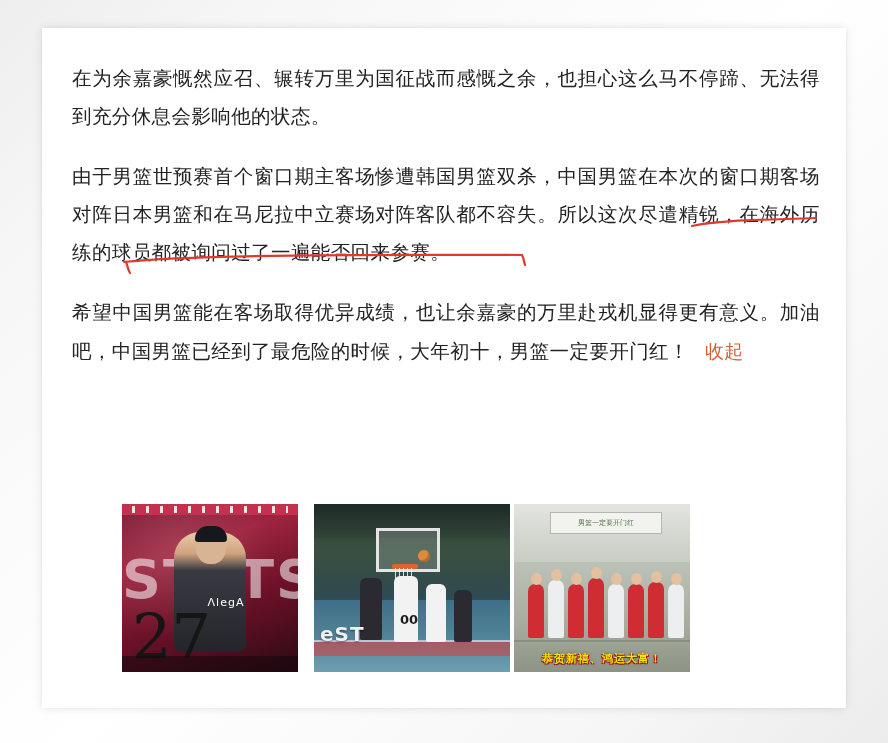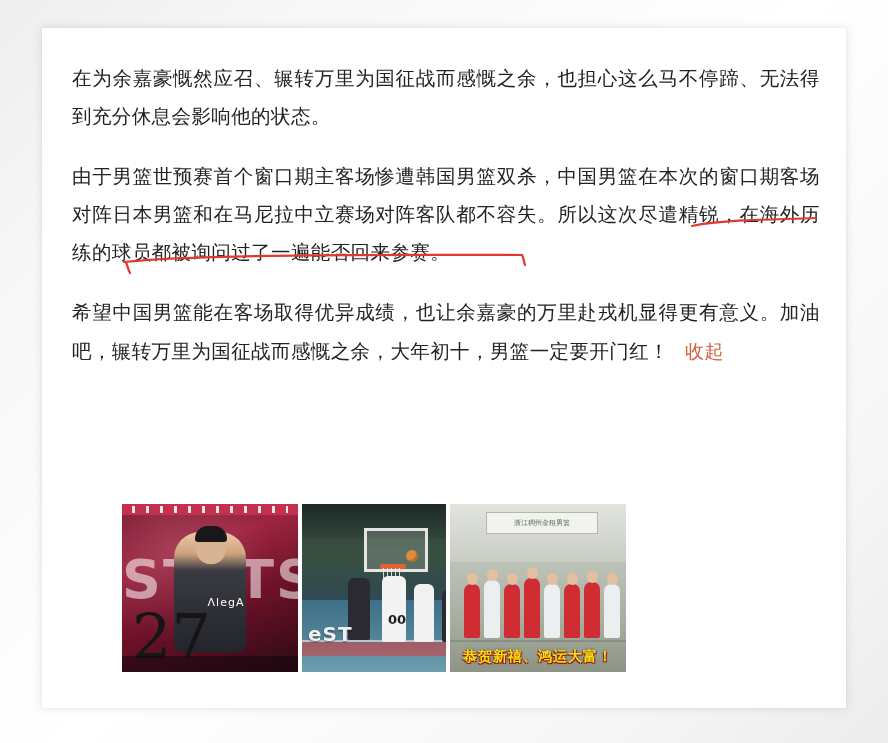--- a/index.html
+++ b/index.html
@@ -77,21 +77,21 @@
     display: flex;
     gap: 4px;
   }
   .img-cell {
     width: 176px;
     height: 168px;
     position: relative;
     overflow: hidden;
     flex: 0 0 auto;
   }
-  .img-cell.wide { width: 144px; }
+  .img-cell.wide { width: 196px; margin-left: 12px; }
 
   
   .photo1 {
     width: 100%; height: 100%;
     background:
       radial-gradient(circle at 30% 25%, rgba(255,255,255,0.12), rgba(0,0,0,0) 55%),
       linear-gradient(160deg, #7a1630 0%, #9e2440 30%, #6d1128 60%, #2b0a13 100%);
     position: relative;
   }
   .photo1 .bigtext {
@@ -257,42 +257,42 @@
   }
   .photo3 .person.white { background: #eceef0; }
   .photo3 .floorline {
     position: absolute; left:0; right:0; bottom: 30px; height: 2px;
     background: rgba(80,80,80,0.25);
   }
   .photo3 .caption {
     position: absolute;
     left: 0; right: 0; bottom: 6px;
     text-align: center;
-    font-size: 14px;
+    font-size: 11px;
     font-weight: bold;
     color: #f2e40f;
     text-shadow: 1px 1px 0 #a01010, -1px 1px 0 #a01010, 0 0 3px rgba(0,0,0,0.5);
     letter-spacing: 1px;
     font-family: "DejaVu Sans", sans-serif;
   }
 </style>
 </head>
 <body>
 
 <div class="frame">
   <div class="frame-inner-shadow"></div>
 
   <div class="article">
 
     <p class="para">在为余嘉豪慨然应召、辗转万里为国征战而感慨之余，也担心这么马不停蹄、无法得到充分休息会影响他的状态。</p>
 
     <p class="para">由于男篮世预赛首个窗口期主客场惨遭韩国男篮双杀，中国男篮在本次的窗口期客场对阵日本男篮和在马尼拉中立赛场对阵客队都不容失。所以这次尽遣精锐，在海外历练的球员都被询问过了一遍能否回来参赛。</p>
 
 
-    <p class="para"><span>希望中国男篮能在客场取得优异成绩，也让余嘉豪的万里赴戎机显得更有意义。加油吧，辗转万里为国征战而感慨之余，大年初十，男篮一定要开门红！</span><span class="collapse-link">收起</span></p>
+    <p class="para"><span>希望中国男篮能在客场取得优异成绩，也让余嘉豪的万里赴戎机显得更有意义。加油吧，中国男篮已经到了最危险的时候，大年初十，男篮一定要开门红！</span><span class="collapse-link">收起</span></p>
 
   </div>
 
   <svg class="pen" style="left:690px; top:212px; width:130px; height:22px;" viewBox="0 0 130 22" xmlns="http://www.w3.org/2000/svg">
     <path d="M2,14 C30,8 70,8 126,6" stroke="#e03a2f" stroke-width="2.2" fill="none" stroke-linecap="round"></path>
   </svg>
 
   <svg class="pen" style="left:118px; top:240px; width:420px; height:38px;" viewBox="0 0 420 38" xmlns="http://www.w3.org/2000/svg">
     <path d="M6,22 C60,16 180,14 404,15" stroke="#e03a2f" stroke-width="2.2" fill="none" stroke-linecap="round"></path>
     <path d="M8,22 C10,27 10,30 12,33" stroke="#e03a2f" stroke-width="2.2" fill="none" stroke-linecap="round"></path>
@@ -330,21 +330,21 @@
         <div class="pl dark" style="left:140px; top:86px; width:18px; height:52px;"></div>
         <div class="num00">00</div>
         <div class="stripe"></div>
         <div class="logo-text">eST</div>
       </div>
     </div>
 
     <div class="img-cell">
       <div class="photo3">
         <div class="wall"></div>
-        <div class="banner">浙江稠州金租男篮</div>
+        <div class="banner">男篮一定要开门红</div>
         <div class="floorline"></div>
         <div class="person" style="left:14px;">
             <span class="hd"></span>
           </div>
         <div class="person white" style="left:34px; height:58px;">
             <span class="hd"></span>
           </div>
         <div class="person" style="left:54px;">
             <span class="hd"></span>
           </div>

